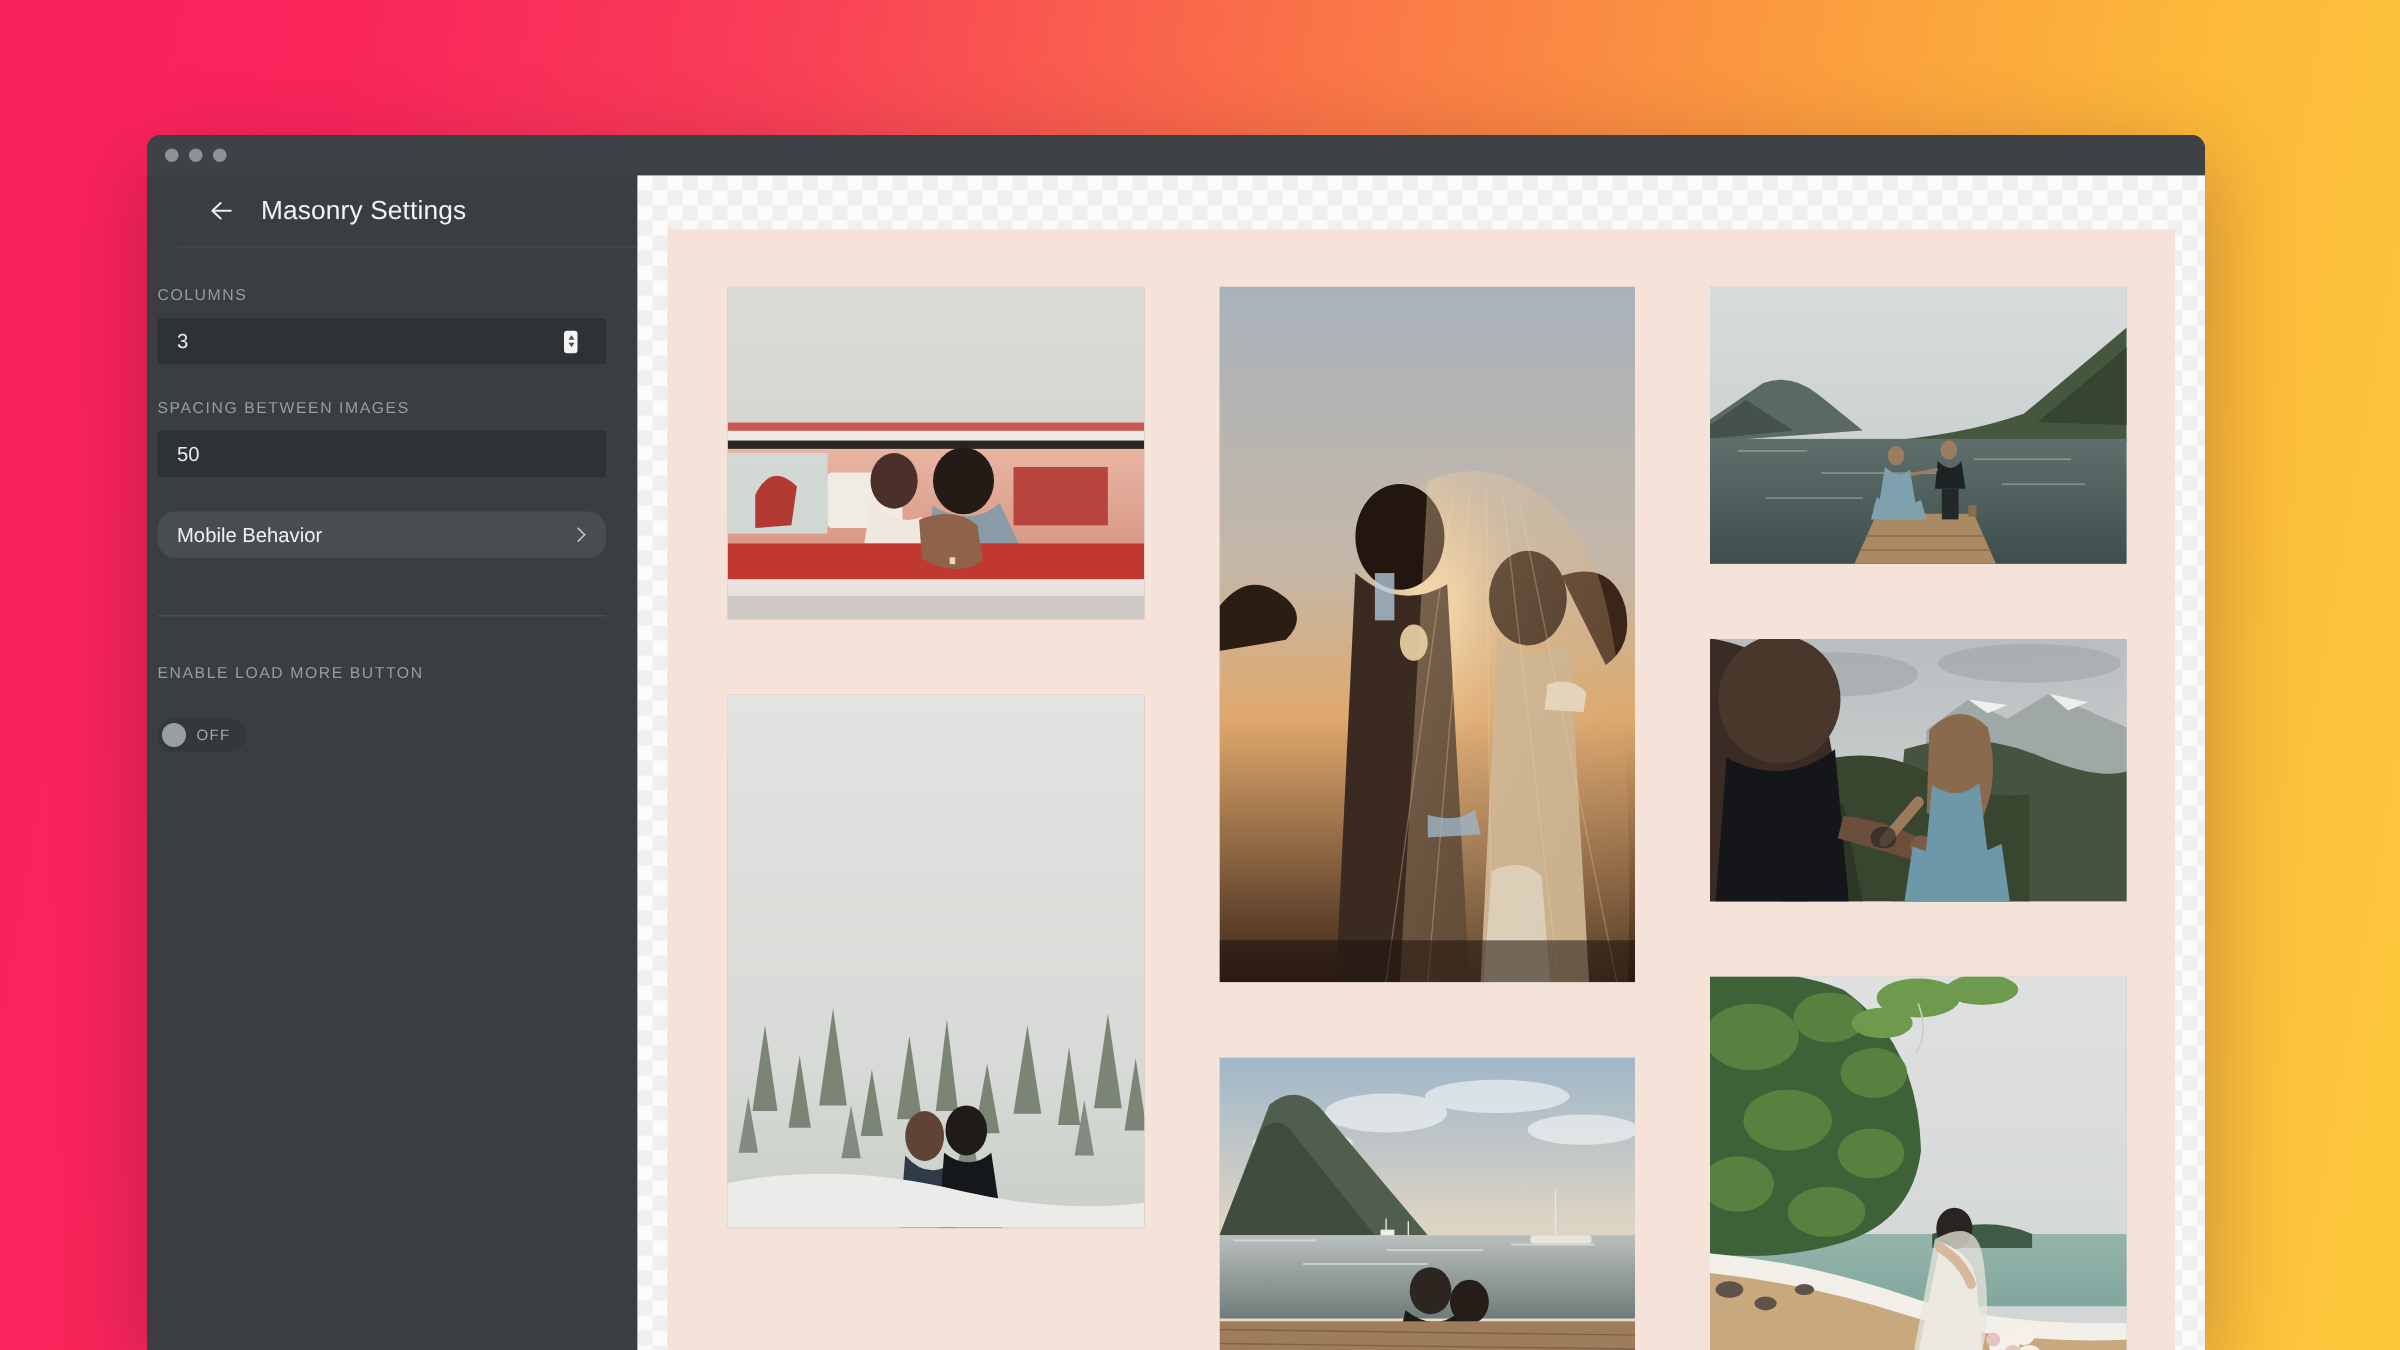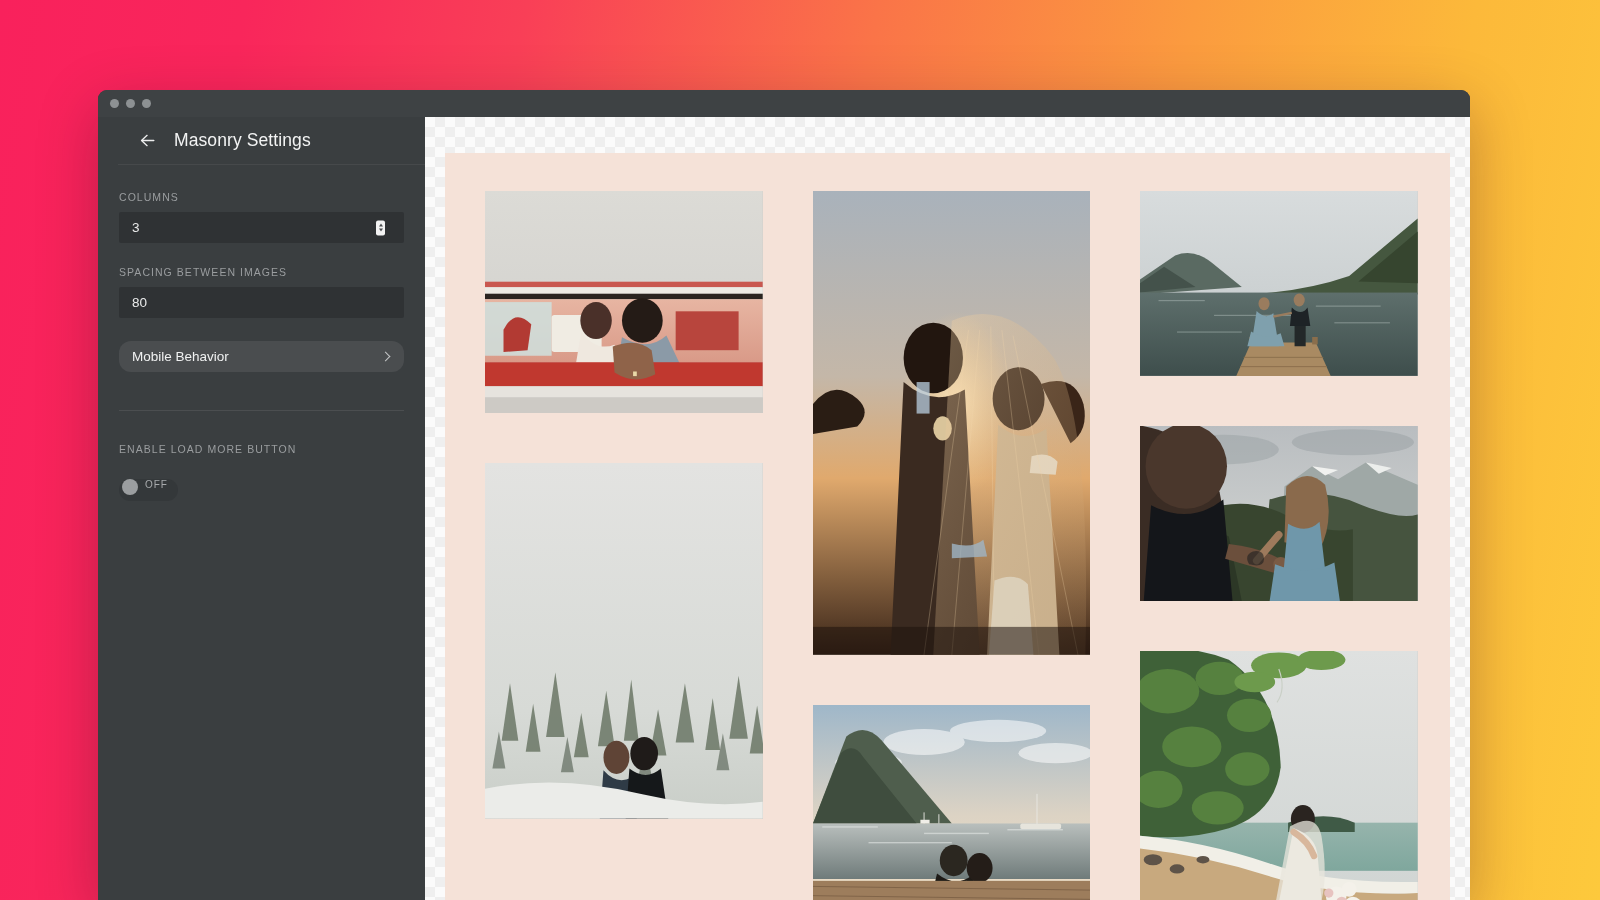--- a/index.html
+++ b/index.html
@@ -84,21 +84,21 @@
     flex: 0 0 19px;
     cursor: pointer;
   }
   #panel-title {
     color: #f2f3f3;
     font-size: 17.5px;
     letter-spacing: 0.1px;
   }
 
   #panel-content {
-    padding: 26px 21px 0 21px;
+    padding: 26px 21px 0 7px;
     flex: 1 1 auto;
   }
 
   .field-label {
     color: #9a9d9f;
     font-size: 10.5px;
     letter-spacing: 1.05px;
     text-transform: uppercase;
     margin-bottom: 9px;
   }
@@ -170,20 +170,21 @@
     margin: 38px 0 32px 0;
   }
 
   
   .toggle {
     width: 59px;
     height: 22px;
     border-radius: 11px;
     background: #34383a;
     display: flex;
+    align-items: center;
     padding: 0 3px;
     gap: 7px;
     cursor: pointer;
     margin-top: 24px;
   }
   .knob {
     width: 16px; height: 16px;
     border-radius: 50%;
     background: #9b9ea0;
     flex: 0 0 16px;
@@ -267,21 +268,21 @@
         <div class="text-input">
           <span class="val">3</span>
           <span class="spinner">
             <i class="up"></i>
               <i class="down"></i>
           </span>
         </div>
 
         <div class="field-label">SPACING BETWEEN IMAGES</div>
         <div class="text-input">
-          <span class="val">80</span>
+          <span class="val">50</span>
         </div>
 
         <div class="nav-row">
           <span class="lbl">Mobile Behavior</span>
           <span class="chev"></span>
         </div>
 
         <div class="divider"></div>
 
         <div class="field-label">ENABLE LOAD MORE BUTTON</div>

